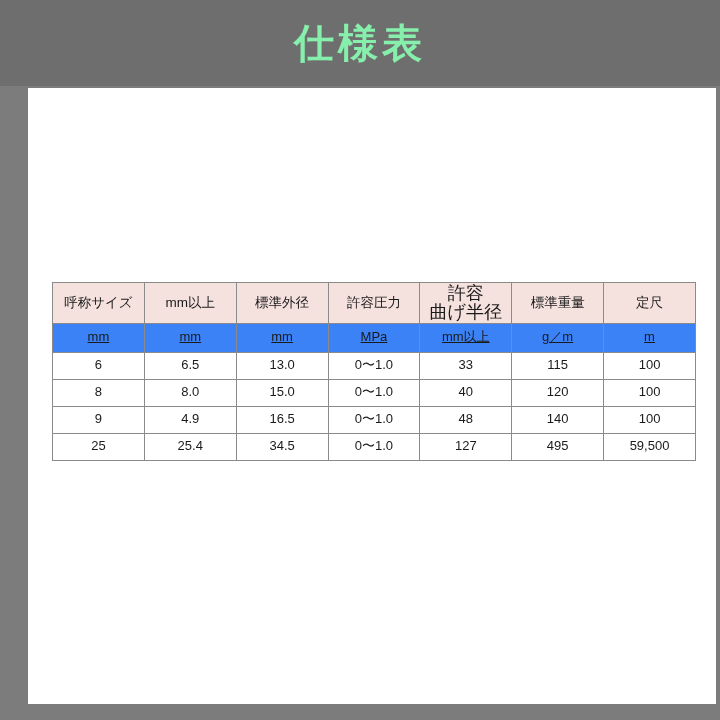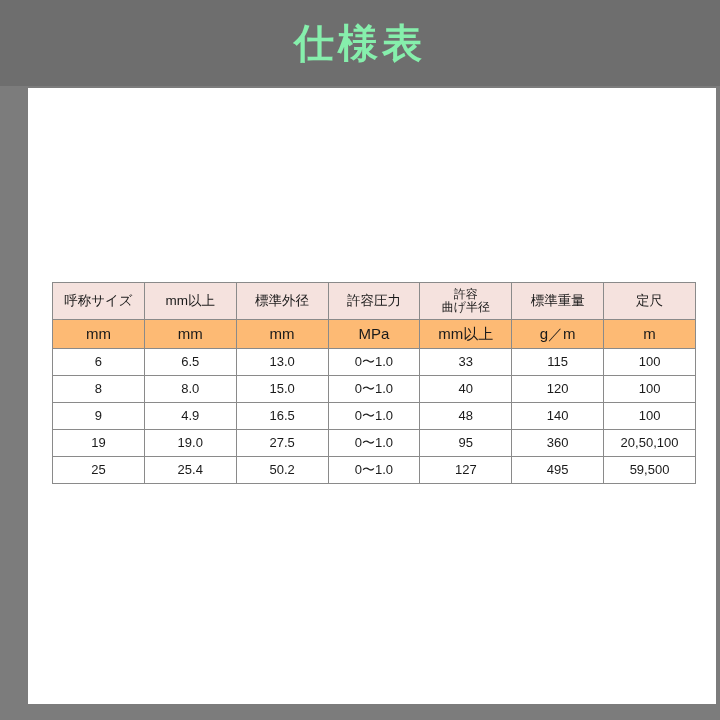--- a/index.html
+++ b/index.html
@@ -67,28 +67,29 @@
     height: 24px;
     padding: 1px 2px;
     line-height: 1.15;
   }
   table.spec tr.head td {
     background: #f5e2de;
     height: 34px;
     font-size: 13.5px;
   }
   table.spec tr.unit td {
-    background: #fdba74;
+    background: #3b82f6;
     height: 26px;
-    font-size: 15px;
+    font-size: 13px;
+    text-decoration: underline;
   }
   .head-two-line {
     display: block;
     line-height: 1.05;
-    font-size: 12px;
+    font-size: 18px;
   }
 </style>
 </head>
 <body>
 
 <div class="page">
 
   <div class="header-band">
     <div class="header-title">仕様表</div>
   </div>
@@ -139,32 +140,23 @@
             <tr>
               <td>9</td>
               <td>4.9</td>
               <td>16.5</td>
               <td>0〜1.0</td>
               <td>48</td>
               <td>140</td>
               <td>100</td>
             </tr>
             <tr>
-              <td>19</td>
-              <td>19.0</td>
-              <td>27.5</td>
-              <td>0〜1.0</td>
-              <td>95</td>
-              <td>360</td>
-              <td>20,50,100</td>
-            </tr>
-            <tr>
               <td>25</td>
               <td>25.4</td>
-              <td>50.2</td>
+              <td>34.5</td>
               <td>0〜1.0</td>
               <td>127</td>
               <td>495</td>
               <td>59,500</td>
             </tr>
           </tbody>
       </table>
     </div>
   </div>
 

